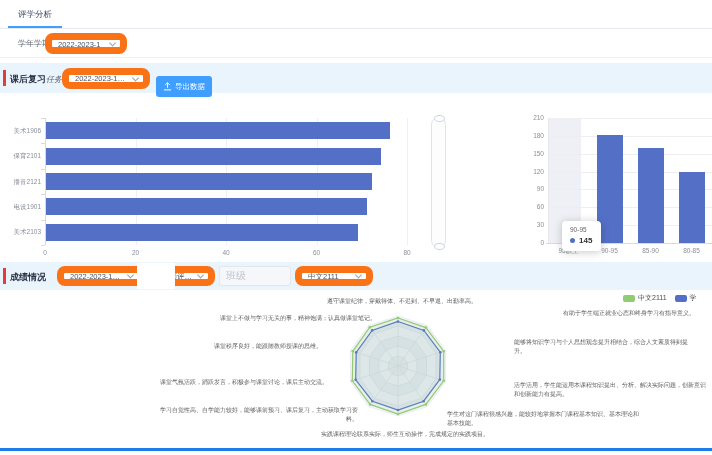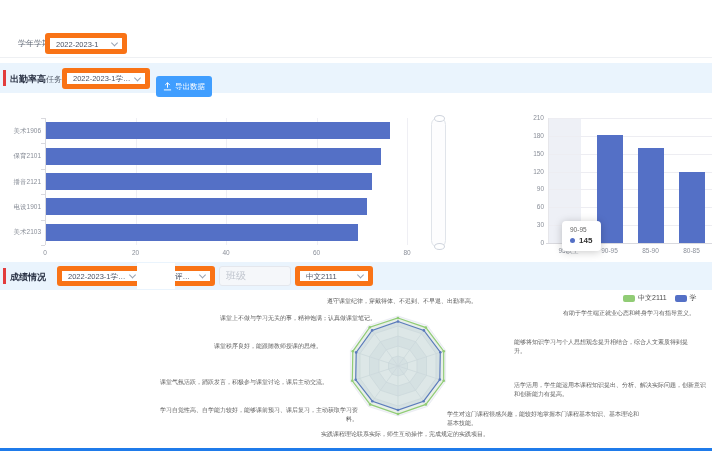--- a/index.html
+++ b/index.html
@@ -4,21 +4,21 @@
 <style>
   html,body{margin:0;padding:0;background:#fff;}
   .page{position:relative;width:712px;height:455px;background:#fff;overflow:hidden;
         font-family:"Liberation Sans","DejaVu Sans",sans-serif;color:#333;}
   
   .tabbar{position:absolute;left:0;top:0;right:0;height:28px;border-bottom:1px solid #e6e9ee;background:#fff;}
   .tab{position:absolute;left:8px;top:2px;height:24px;line-height:24px;padding:0 10px;
        font-size:8.5px;color:#38425c;border-bottom:2px solid #409eff;cursor:pointer;}
   
   .flabel{position:absolute;font-size:8px;color:#5a6270;}
-  .select{position:absolute;background:#fff;border:5px solid #f97316;border-radius:3px;
+  .select{position:absolute;background:#fff;border:7px solid #f97316;border-radius:8px;
           display:flex;align-items:center;box-sizing:border-box;padding:1px 14px 0 6px;overflow:hidden;}
   .select .txt{font-size:7.5px;color:#4a5264;white-space:nowrap;overflow:hidden;text-overflow:ellipsis;}
   .chev{position:absolute;right:5px;top:50%;width:4px;height:4px;border-right:1px solid #98a2b3;
         border-bottom:1px solid #98a2b3;transform:translateY(-70%) rotate(45deg);}
   .divider1{position:absolute;left:0;right:0;top:57px;height:1px;background:#eef0f3;}
   
   .sechead{position:absolute;left:0;right:0;height:30px;background:#eaf4fd;}
   .accent{position:absolute;left:3px;width:3px;height:16px;background:#e23c3c;}
   .sectitle{position:absolute;font-size:9px;font-weight:bold;color:#2b3346;}
   .btn{position:absolute;background:#409eff;border:none;border-radius:3px;color:#fff;
@@ -65,32 +65,37 @@
   .rl7{left:138px;top:378px;width:190px;text-align:right;}
   .rl8{left:184px;top:342px;width:138px;text-align:right;}
   .rl9{left:210px;top:314px;width:166px;text-align:right;}
   .bottomline{position:absolute;left:0;right:0;top:448px;height:3px;background:#1f7bea;}
 </style>
 </head>
 <body>
 
 <div class="page">
 
+  <div class="tabbar">
+    <div class="tab">
+      <span>评学分析</span>
+    </div>
+  </div>
 
   <span class="flabel" style="left:18px;top:38px;">学年学期</span>
   <div class="select" style="left:45px;top:33px;width:82px;height:21px;">
     <span class="txt">2022-2023-1</span>
     <i class="chev"></i>
   </div>
   <div class="divider1"></div>
 
   <div class="sechead" style="top:63px;">
     <span class="accent" style="top:7px;"></span>
-    <span class="sectitle" style="left:10px;top:10px;">出勤率高</span>
-    <span class="flabel" style="left:46px;top:11px;">任务</span>
+    <span class="sectitle" style="left:10px;top:10px;">课后复习</span>
+    <span class="flabel" style="left:46px;top:11px;font-style:italic;">任务</span>
     <div class="select" style="left:62px;top:5px;width:88px;height:21px;">
       <span class="txt">2022-2023-1学期教师评</span>
       <i class="chev"></i>
     </div>
     <button class="btn" style="left:156px;top:13px;height:21px;">
       <span style="display:flex;">
         <svg width="9" height="9" viewBox="0 0 10 10">
             <path d="M5 0.8 L7.6 3.4 M5 0.8 L2.4 3.4 M5 0.8 V6.4 M1 8.8 H9" stroke="#ffffff" stroke-width="1.1" fill="none"></path>
           </svg>
       </span>

